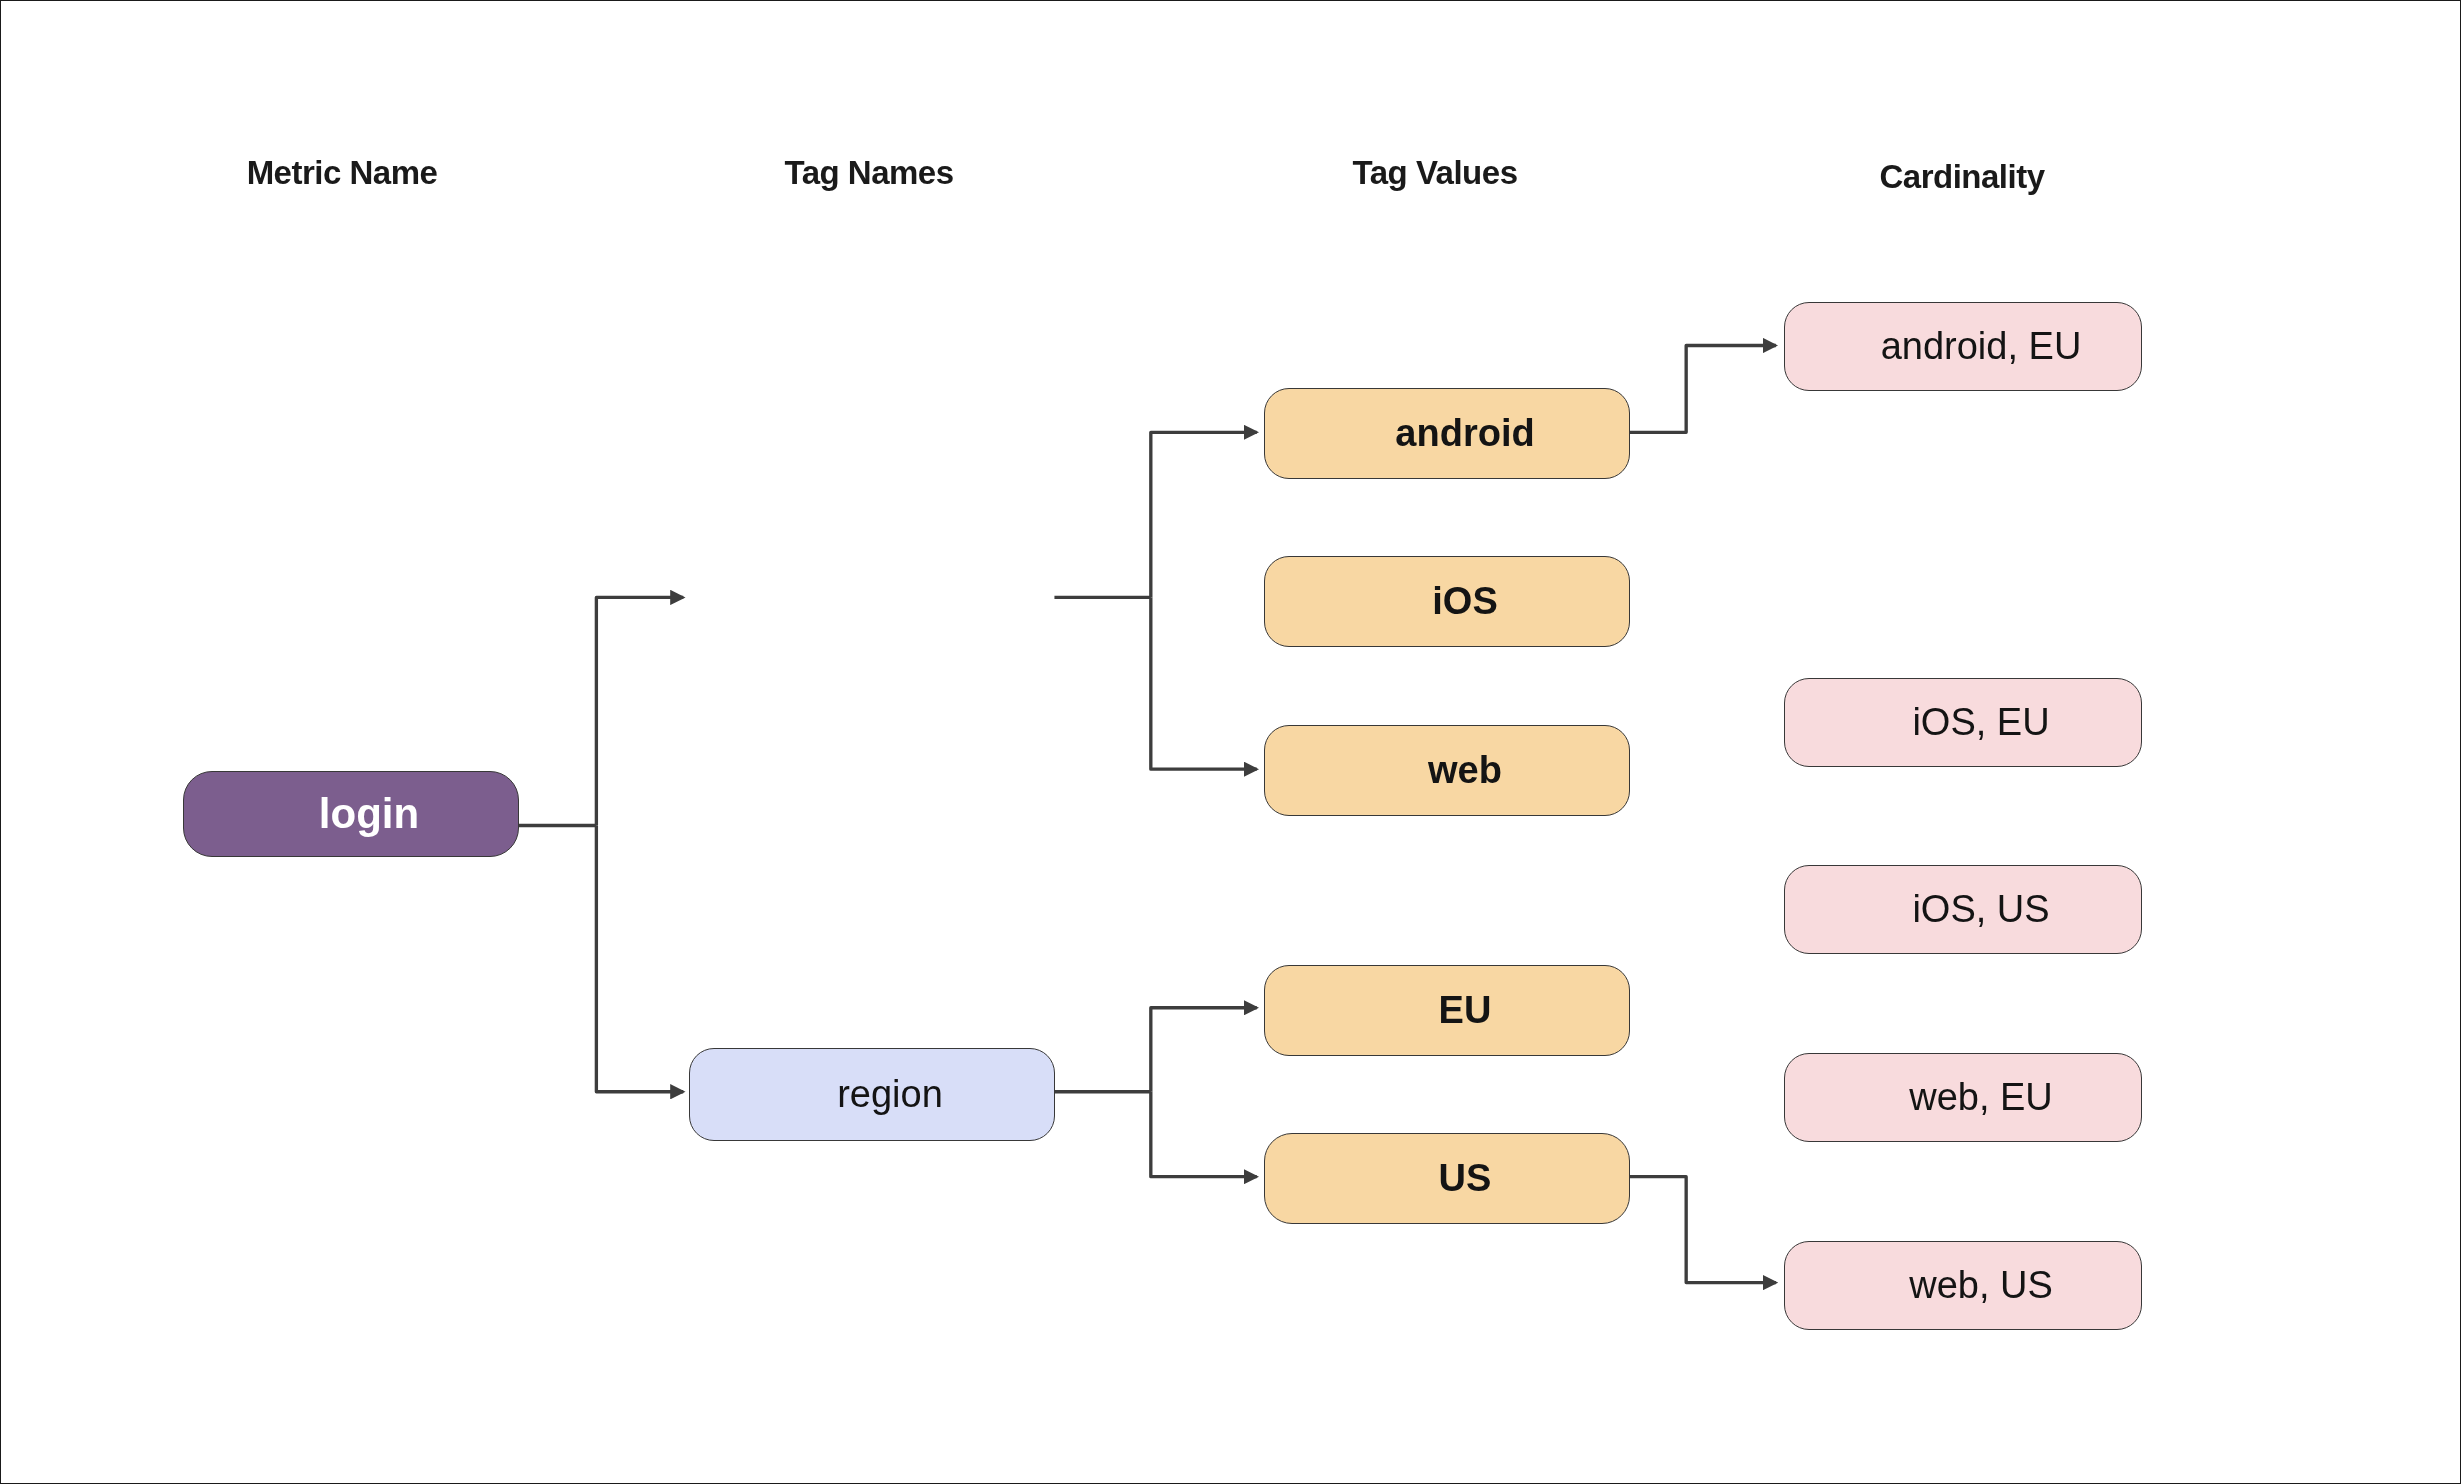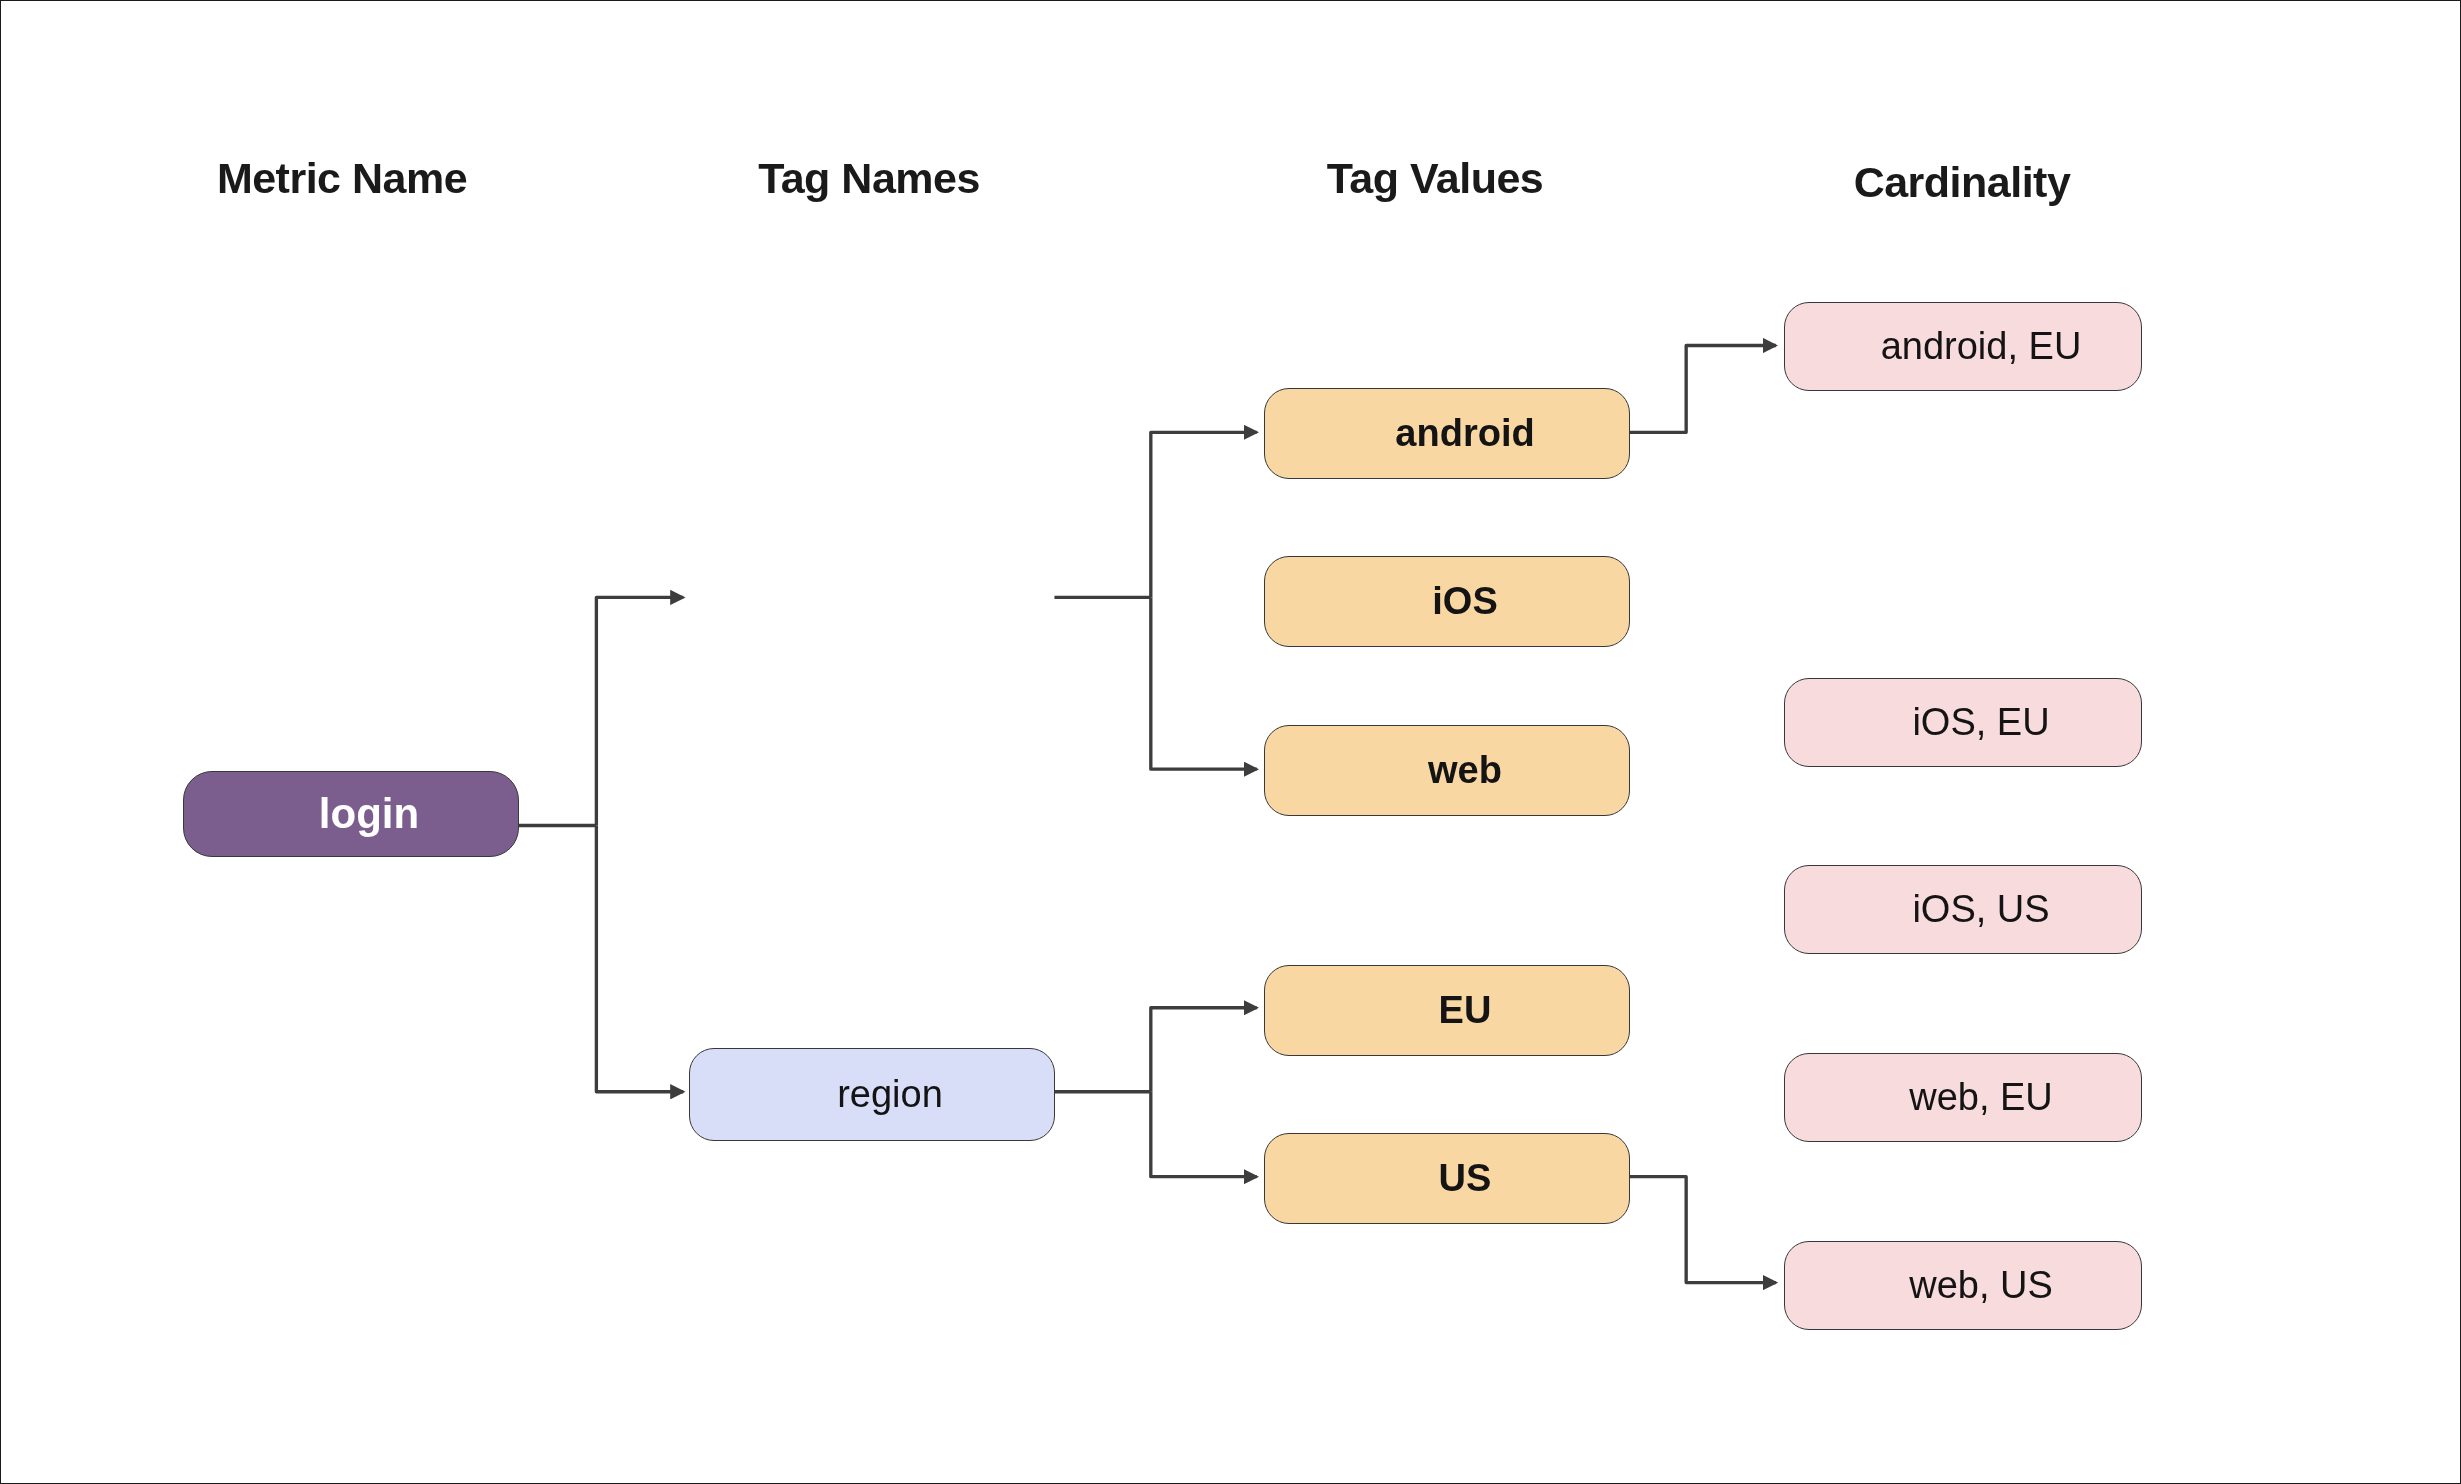--- a/index.html
+++ b/index.html
@@ -11,21 +11,21 @@
     box-sizing: border-box;
     background: var(--canvas-bg, #ffffff);
     border: 1.9px solid var(--frame-border, #1a1a1a);
     font-family: "Liberation Sans", "DejaVu Sans", sans-serif;
     overflow: hidden;
   }
 
   .col-header {
     position: absolute;
     transform: translateX(-50%);
-    font-size: 43px;
+    font-size: 33px;
     font-weight: 700;
     letter-spacing: -0.5px;
     color: var(--heading-text, #1a1a1a);
     white-space: nowrap;
   }
   #h-metric-name  { left: 341px;  top: 153px; }
   #h-tag-names    { left: 868px;  top: 153px; }
   #h-tag-values   { left: 1434px; top: 153px; }
   #h-cardinality  { left: 1961px; top: 157px; }
 
@@ -64,21 +64,21 @@
 
   #n-login      { left: 182px;  top: 770px;  width: 336px; height: 86px; }
 
   #n-platform   { left: 688px;  top: 552px;  width: 366px; height: 93px; }
   #n-region     { left: 688px;  top: 1047px; width: 366px; height: 93px; }
 
   #n-android    { left: 1263px; top: 387px;  width: 366px; height: 91px; }
   #n-ios        { left: 1263px; top: 555px;  width: 366px; height: 91px; }
   #n-web        { left: 1263px; top: 724px;  width: 366px; height: 91px; }
   #n-eu         { left: 1263px; top: 964px; width: 366px; height: 91px; }
-  #n-us         { left: 1263px; top: 1132px; width: 366px; height: 91px; }
+  #n-us         { left: 1263px; top: 1132px; width: 366px; height: 91px; border-radius: 28px; }
 
   #n-android-eu { left: 1783px; top: 301px;  width: 358px; height: 89px; }
   #n-android-us { left: 1783px; top: 488px;  width: 358px; height: 89px; }
   #n-ios-eu     { left: 1783px; top: 677px;  width: 358px; height: 89px; }
   #n-ios-us     { left: 1783px; top: 864px;  width: 358px; height: 89px; }
   #n-web-eu     { left: 1783px; top: 1052px; width: 358px; height: 89px; }
   #n-web-us     { left: 1783px; top: 1240px; width: 358px; height: 89px; }
 </style>
 </head>
 <body>

